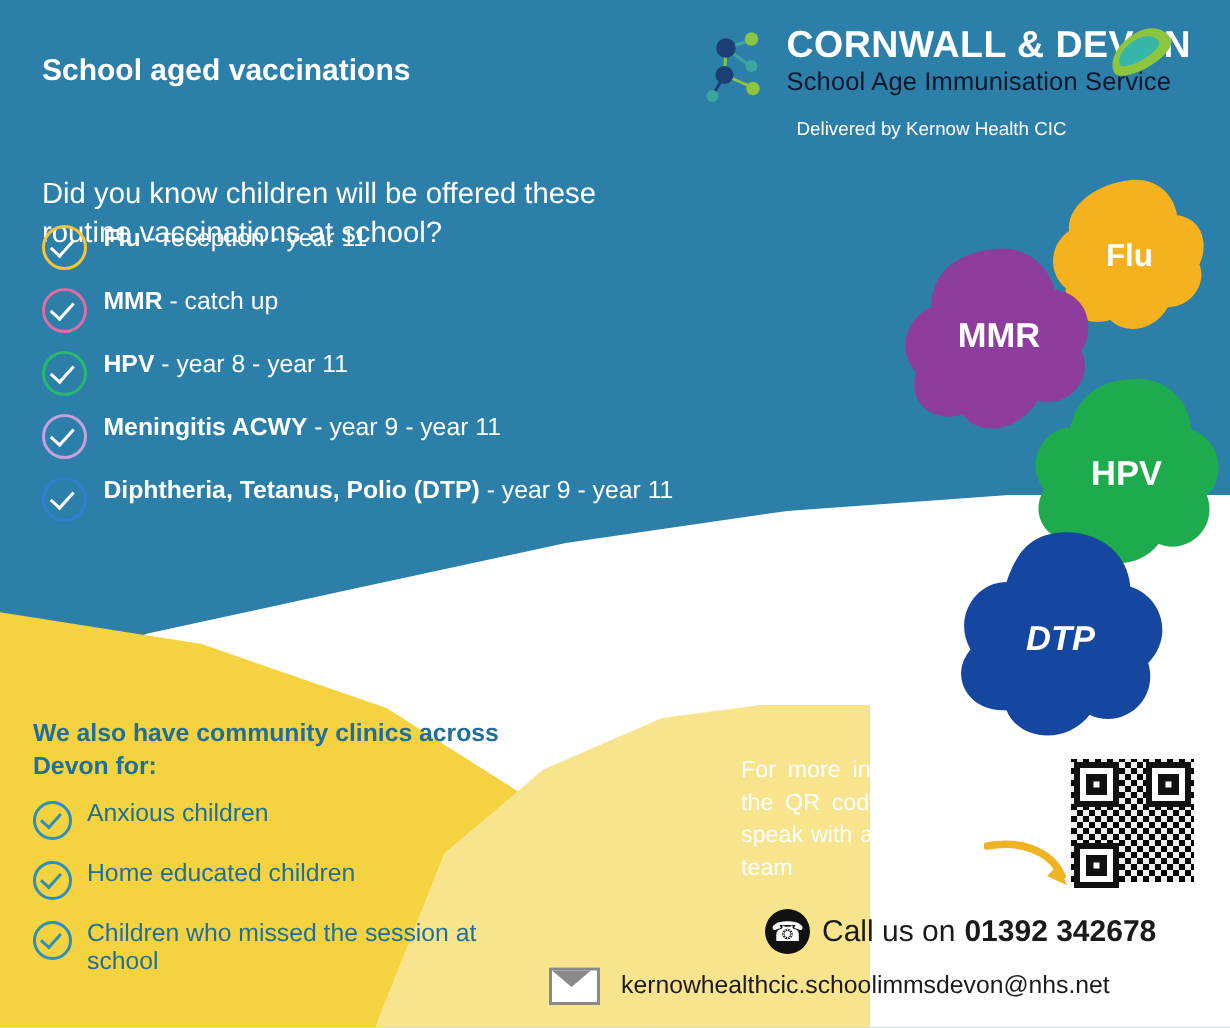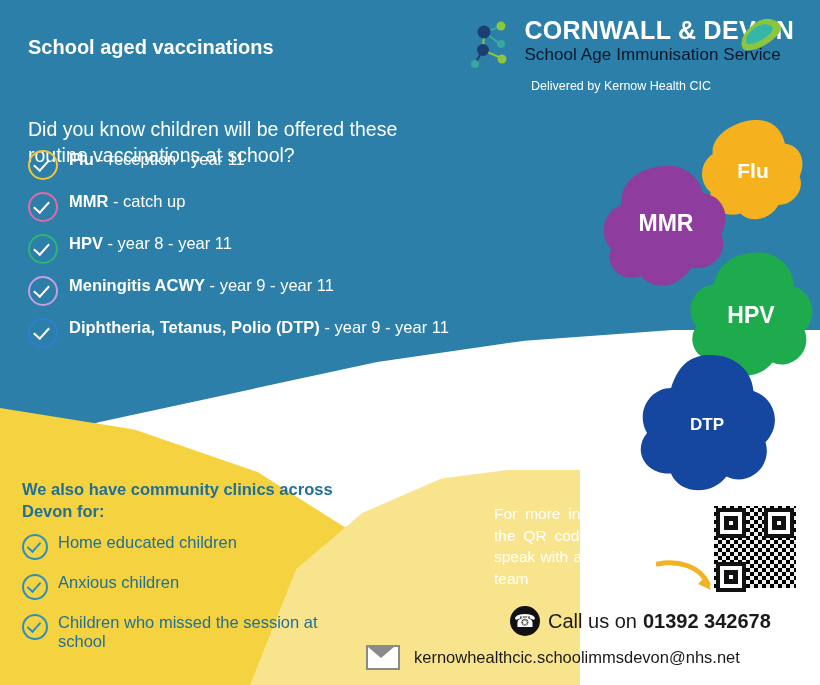--- a/index.html
+++ b/index.html
@@ -180,21 +180,21 @@
   }
   .blob {
     position: absolute;
     inset: 0;
   }
   .splat span { position: relative; z-index: 2; }
   #splat-flu   { left: 700px; top: 118px;  width: 106px; height: 106px; font-size: 21px; }
   #splat-mmr   { left: 602px; top: 165px;  width: 128px; height: 116px; font-size: 23px; }
   #splat-hpv   { left: 684px; top: 250px;  width: 134px; height: 130px; font-size: 23px; }
   #splat-men   { left: 470px; top: 330px;  width: 186px; height: 142px; font-size: 21px; }
-  #splat-dtp   { left: 632px; top: 352px;  width: 150px; height: 146px; font-size: 17px; }
+  #splat-dtp   { left: 632px; top: 352px;  width: 150px; height: 146px; font-size: 23px; font-style: italic; }
   
   .miss-title {
     position: absolute;
     left: 22px;
     top: 438px;
     font-size: 23px;
     font-weight: bold;
     color: #1f6f96;
   }
   .miss-sub {
@@ -443,25 +443,25 @@
       <path d="M50 2 C68 1 80 12 81 26 C96 31 100 49 89 60 C94 77 77 90 63 83 C52 97 31 94 26 81 C9 82 0 66 10 54 C2 40 12 24 26 24 C31 9 38 3 50 2 Z" fill="#1546a0"></path>
     </svg>
     <span>DTP</span>
   </div>
 
   <div class="miss-sub">We also have community clinics across Devon for:</div>
 
   <div class="clinic-list">
     <div class="clinic-row">
       <span class="tick-blue"></span>
-      <span>Home educated children</span>
+      <span>Anxious children</span>
     </div>
     <div class="clinic-row">
       <span class="tick-blue"></span>
-      <span>Anxious children</span>
+      <span>Home educated children</span>
     </div>
     <div class="clinic-row">
       <span class="tick-blue"></span>
       <span>Children who missed the session at school</span>
     </div>
   </div>
 
   <div class="info-text">For more information, scan the QR code, or call us to speak with a member of our team</div>
 
   <svg class="arrow" viewBox="0 0 60 36">

